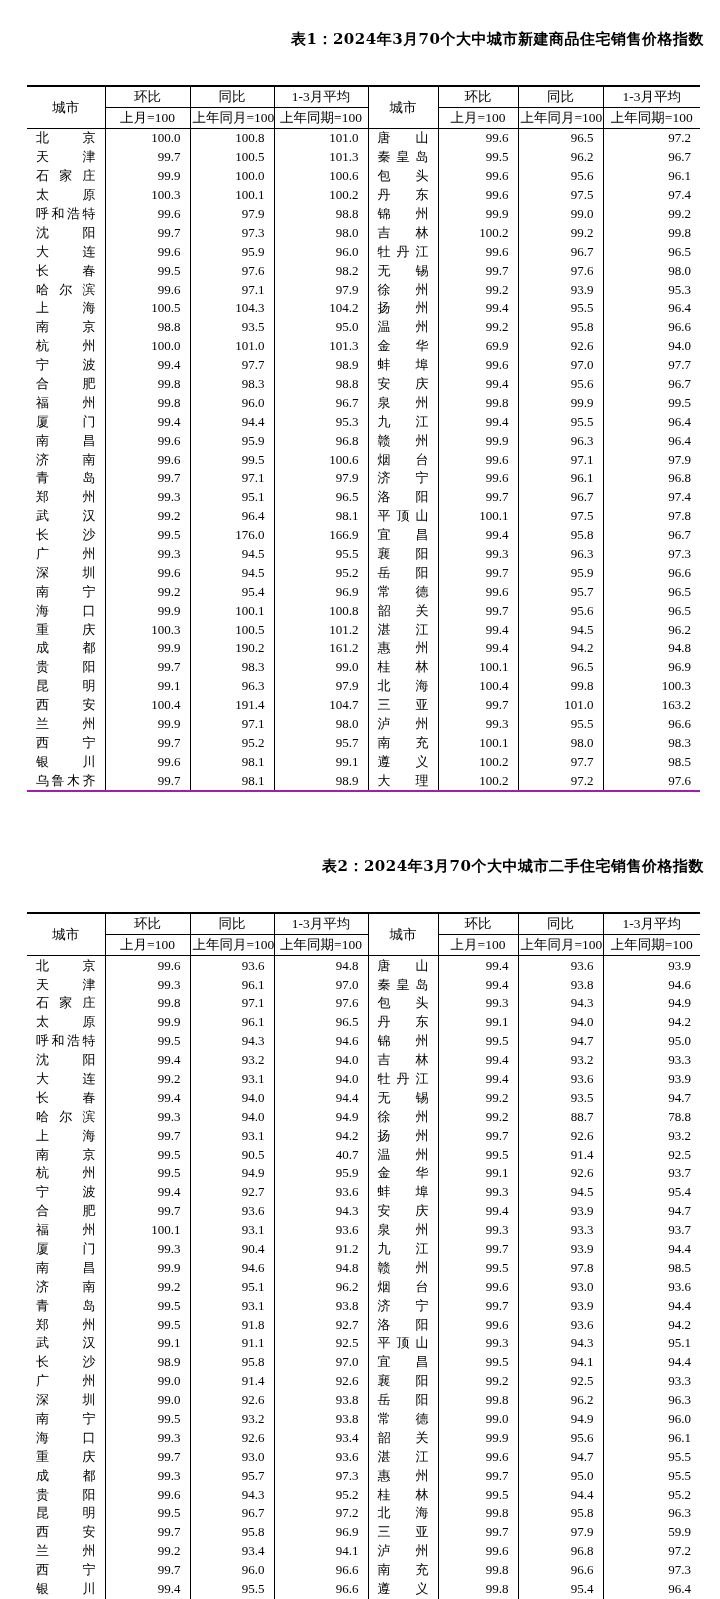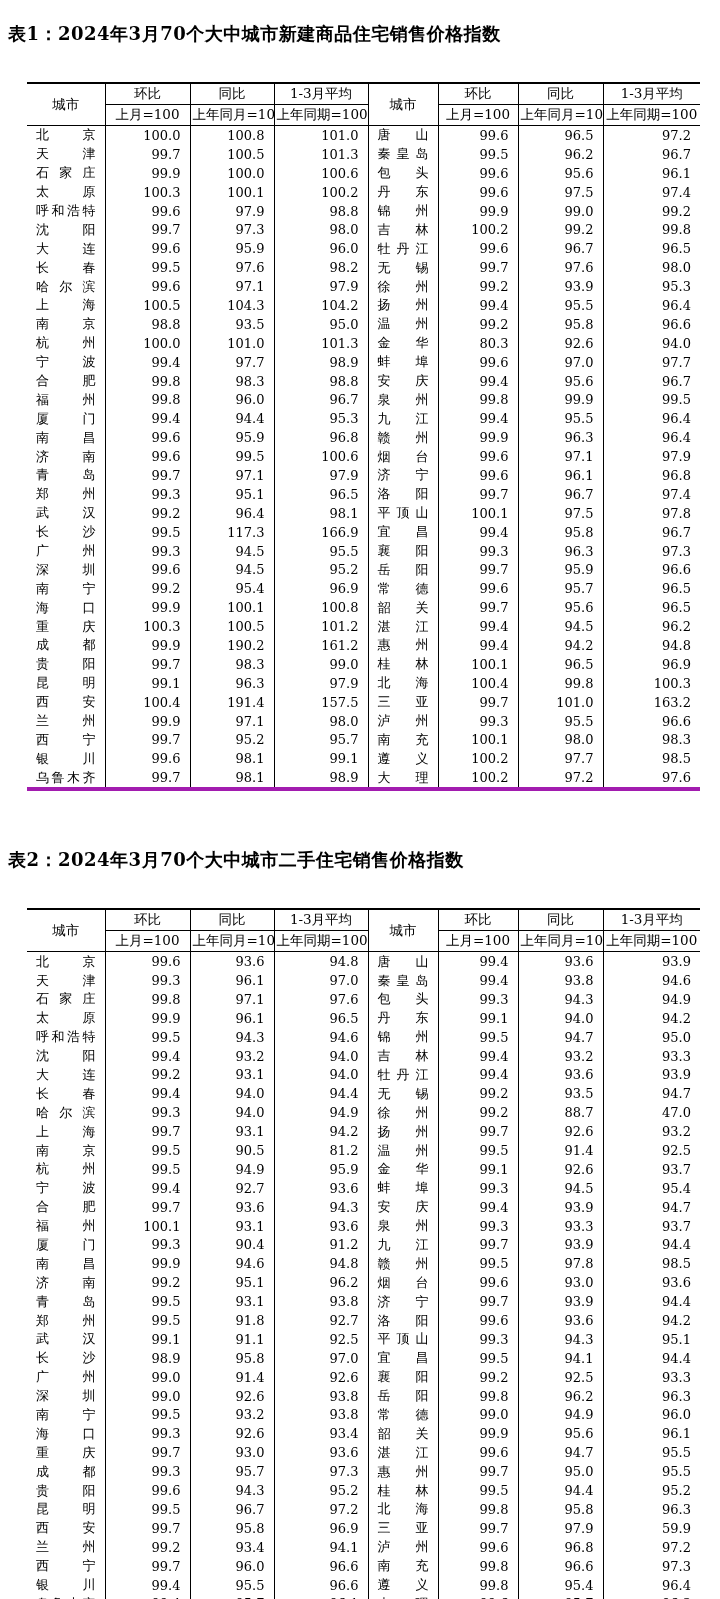--- a/index.html
+++ b/index.html
@@ -7,38 +7,39 @@
     padding: 0;
     background: #ffffff;
     color: #000000;
   }
   body {
     width: 720px;
     min-height: 1599px;
     font-family: "DejaVu Serif", "Liberation Serif", serif;
   }
   .tbl-title {
-    margin: 8px;
+    margin: 16px;
     padding-top: 14px;
-    font-size: 18px;
+    font-size: 15px;
     font-weight: bold;
-    text-align: left;
+    text-align: right;
     letter-spacing: 0.5px;
   }
   .section-2 .tbl-title {
     padding-top: 49px;
   }
   table.price-table {
     border-collapse: collapse;
     table-layout: fixed;
     width: 673px;
     margin-left: 27px;
     margin-top: 36px;
     border-top: 2px solid #000;
-    border-bottom: 4px solid #a21caf;
+    border-bottom: 2px solid #a21caf;
+    font-family: Liberation Serif, serif;
   }
   .price-table th, .price-table td {
     border-right: 1px solid #000;
     font-weight: normal;
     overflow: hidden;
     white-space: nowrap;
   }
   .price-table th:last-child, .price-table td:last-child {
     border-right: none;
   }
@@ -341,21 +342,21 @@
           </td>
           <td class="num">100.0</td>
           <td class="num">101.0</td>
           <td class="num">101.3</td>
           <td class="city">
             <span class="city-just">
               <span>金</span>
               <span>华</span>
             </span>
           </td>
-          <td class="num">80.3</td>
+          <td class="num">69.9</td>
           <td class="num">92.6</td>
           <td class="num">94.0</td>
         </tr>
         <tr>
           <td class="city">
             <span class="city-just">
               <span>宁</span>
               <span>波</span>
             </span>
           </td>
@@ -534,21 +535,21 @@
           <td class="num">97.8</td>
         </tr>
         <tr>
           <td class="city">
             <span class="city-just">
               <span>长</span>
               <span>沙</span>
             </span>
           </td>
           <td class="num">99.5</td>
-          <td class="num">117.3</td>
+          <td class="num">176.0</td>
           <td class="num">166.9</td>
           <td class="city">
             <span class="city-just">
               <span>宜</span>
               <span>昌</span>
             </span>
           </td>
           <td class="num">99.4</td>
           <td class="num">95.8</td>
           <td class="num">96.7</td>
@@ -715,21 +716,21 @@
         </tr>
         <tr>
           <td class="city">
             <span class="city-just">
               <span>西</span>
               <span>安</span>
             </span>
           </td>
           <td class="num">100.4</td>
           <td class="num">191.4</td>
-          <td class="num">157.5</td>
+          <td class="num">104.7</td>
           <td class="city">
             <span class="city-just">
               <span>三</span>
               <span>亚</span>
             </span>
           </td>
           <td class="num">99.7</td>
           <td class="num">101.0</td>
           <td class="num">163.2</td>
         </tr>
@@ -1030,21 +1031,21 @@
           <td class="num">94.0</td>
           <td class="num">94.9</td>
           <td class="city">
             <span class="city-just">
               <span>徐</span>
               <span>州</span>
             </span>
           </td>
           <td class="num">99.2</td>
           <td class="num">88.7</td>
-          <td class="num">47.0</td>
+          <td class="num">78.8</td>
         </tr>
         <tr>
           <td class="city">
             <span class="city-just">
               <span>上</span>
               <span>海</span>
             </span>
           </td>
           <td class="num">99.7</td>
           <td class="num">93.1</td>
@@ -1061,21 +1062,21 @@
         </tr>
         <tr>
           <td class="city">
             <span class="city-just">
               <span>南</span>
               <span>京</span>
             </span>
           </td>
           <td class="num">99.5</td>
           <td class="num">90.5</td>
-          <td class="num">81.2</td>
+          <td class="num">40.7</td>
           <td class="city">
             <span class="city-just">
               <span>温</span>
               <span>州</span>
             </span>
           </td>
           <td class="num">99.5</td>
           <td class="num">91.4</td>
           <td class="num">92.5</td>
         </tr>

